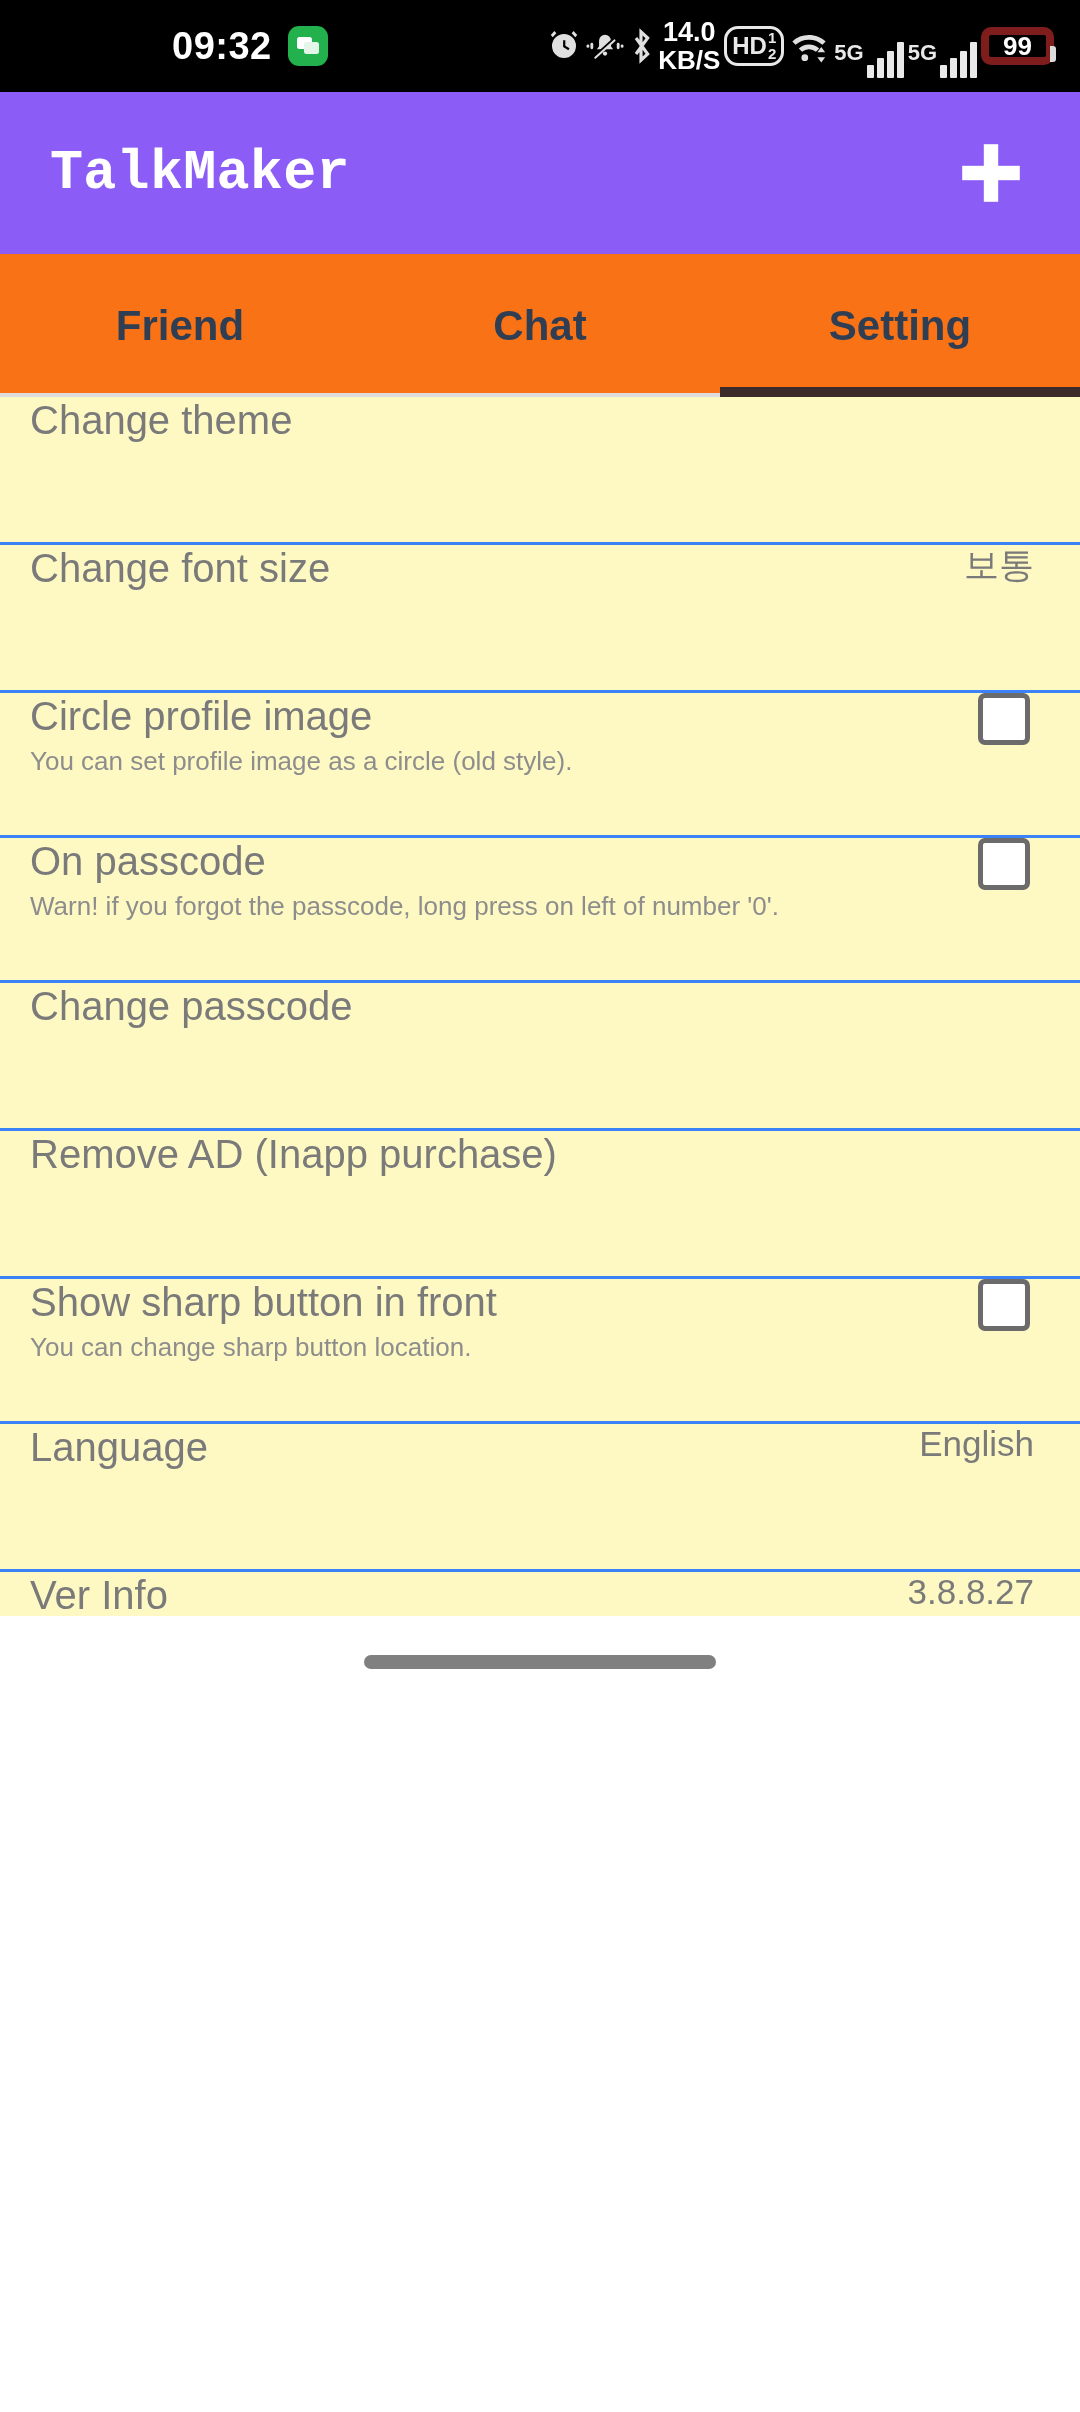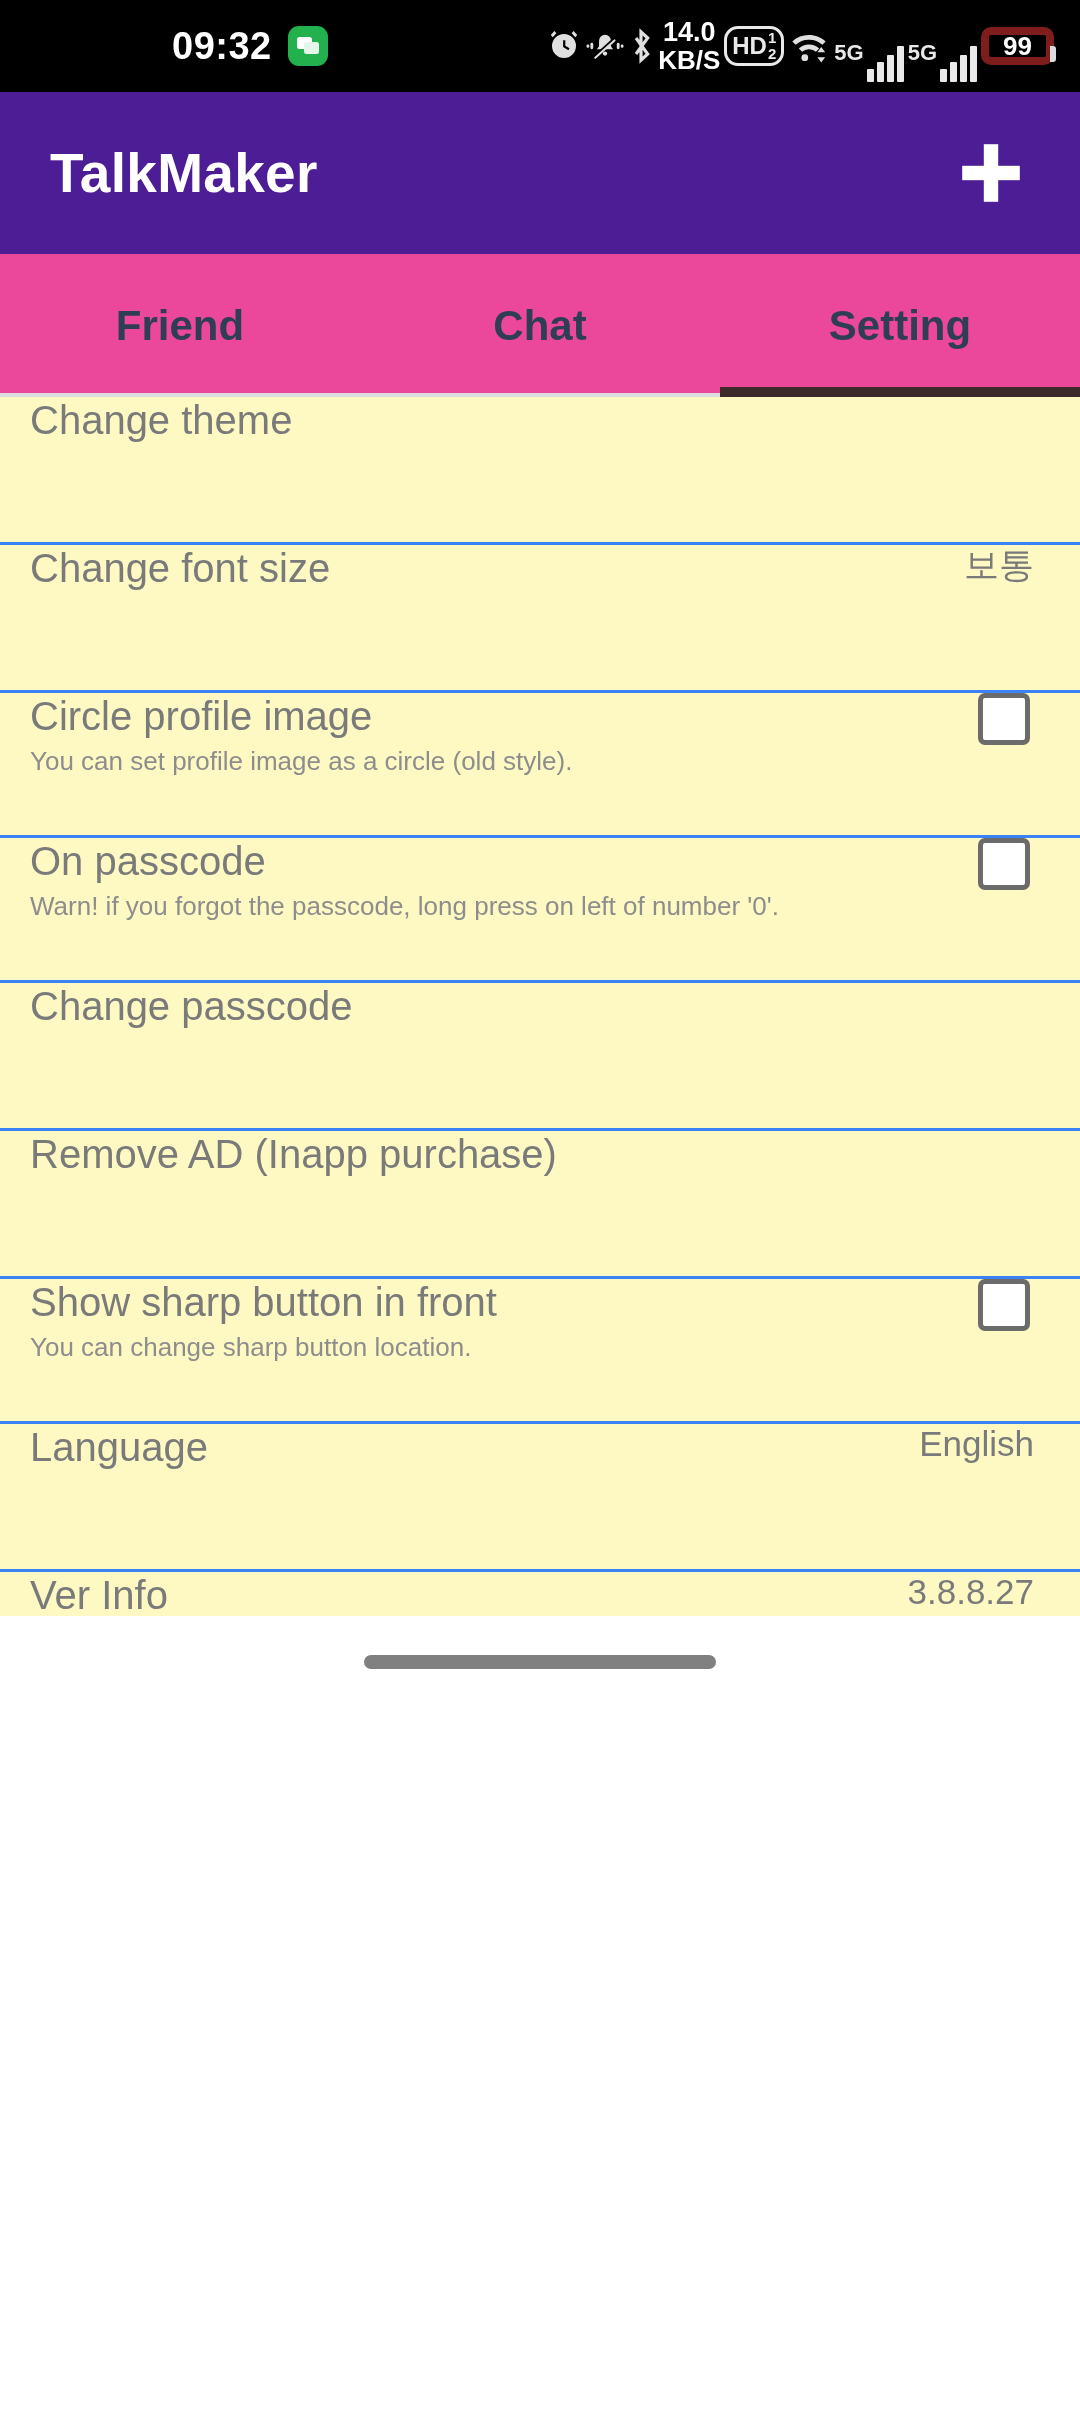--- a/index.html
+++ b/index.html
@@ -29,45 +29,46 @@
   .sb-ico { display:flex; align-items:center; justify-content:center; }
   .sb-kb { display:flex; flex-direction:column; align-items:center; line-height:1; color:#fff; }
   .sb-kb .v { font-size:27px; font-weight:700; }
   .sb-kb .u { font-size:26px; font-weight:700; margin-top:1px; }
   .sb-hd {
     border:3px solid #e9e9e9; border-radius:14px; padding:1px 5px;
     display:flex; align-items:center; line-height:1;
   }
   .sb-hd .hd { font-size:24px; font-weight:700; color:#e9e9e9; }
   .sb-hd .frac { display:flex; flex-direction:column; font-size:15px; font-weight:700; color:#e9e9e9; line-height:1.05; margin-left:1px; }
-  .sb-5g { display:flex; align-items:center; gap:3px;margin-top:36px; }
+  .sb-5g { display:flex; align-items:flex-start; gap:3px;margin-top:36px; }
   .sb-5g .lbl { font-size:22px; font-weight:700; color:#e9e9e9; line-height:1; margin-bottom:22px; }
   .bars { display:flex; align-items:flex-end; gap:3px; height:36px; }
   .bars i { width:7px; background:#e9e9e9; border-radius:1px; display:block; }
   .bars i:nth-child(1){height:13px;} .bars i:nth-child(2){height:20px;}
   .bars i:nth-child(3){height:27px;} .bars i:nth-child(4){height:36px;}
   .sb-batt {
     width:73px; height:38px; border:8px solid #7f1d1d; border-radius:10px;
     position:relative; display:flex; align-items:center; justify-content:center;
   }
   .sb-batt:after{content:"";position:absolute;right:-10px;top:11px;width:6px;height:16px;background:#dcdcdc;border-radius:0 3px 3px 0;}
   .sb-batt span { font-size:26px; font-weight:700; color:#ffffff; line-height:1; }
 
   
   .appbar {
-    height:162px; background:#4c1d95; flex-shrink:0;
+    height:162px; background:#8b5cf6; flex-shrink:0;
     display:flex; align-items:center; justify-content:space-between;
     padding:0 46px 0 50px;
+    font-family:Liberation Mono, monospace;
   }
   .app-title { font-size:55px; font-weight:700; color:#ffffff; letter-spacing:0.3px; }
   .add-btn { width:86px; height:86px; display:flex; align-items:center; justify-content:center; cursor:pointer; }
 
   
   .tabbar {
-    height:143px; background:#ec4899; flex-shrink:0;
+    height:143px; background:#f97316; flex-shrink:0;
     display:flex; position:relative;
   }
   .tab {
     flex:1; display:flex; align-items:center; justify-content:center;
     font-size:42px; font-weight:700; color:#2f3e52; cursor:pointer;
     position:relative; user-select:none;
   }
   .tab.inactive-underline:after{
     content:""; position:absolute; left:0; right:0; bottom:0; height:4px; background:#dddde0;
   }

